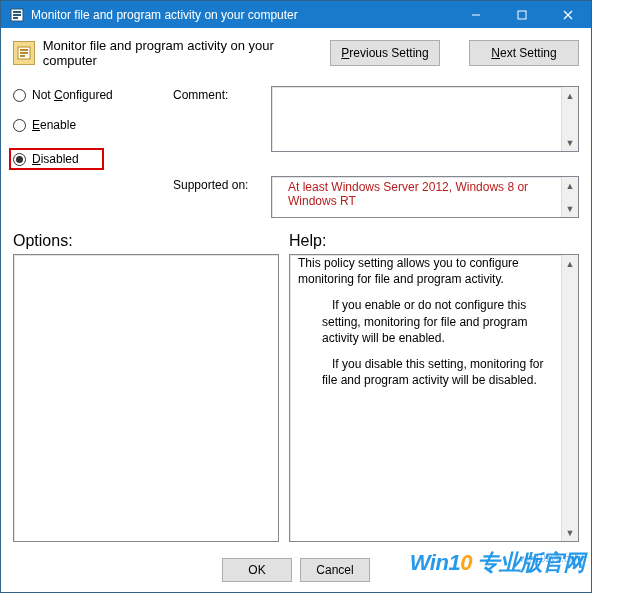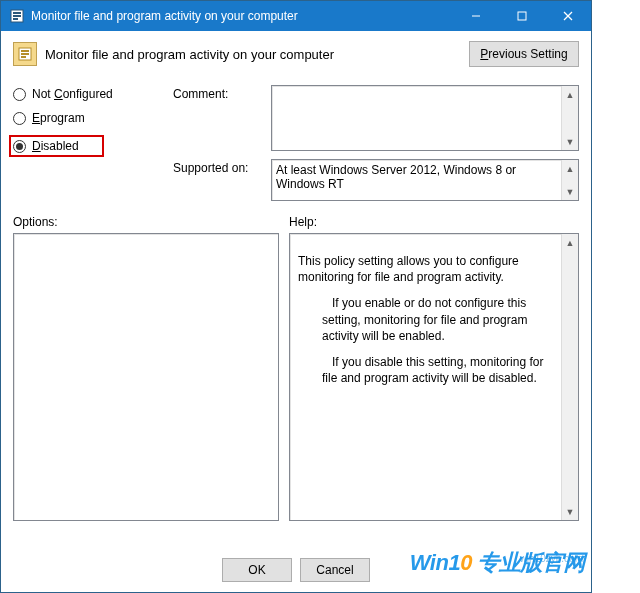--- a/index.html
+++ b/index.html
@@ -30,59 +30,59 @@
   }
   .header-title { font-size:13px; }
   .nav-buttons { margin-left:auto; display:flex; gap:8px; }
   .btn {
     background:#e1e1e1; border:1px solid #adadad; padding:4px 14px; font-size:12px;
     font-family:inherit; cursor:pointer; min-width:70px;
   }
   .btn.wide { min-width:110px; padding:5px 10px;margin-left:21px; }
   .mnemonic { text-decoration: underline; }
   .config-row { display:flex; margin-top:18px; gap:10px; }
-  .radios { width:150px; display:flex; flex-direction:column; gap:10px; padding-top:2px; }
+  .radios { width:150px; display:flex; flex-direction:column; gap:16px; padding-top:2px; }
   .radio-row { display:flex; align-items:center; gap:6px; font-size:12px; }
   .radio {
     width:13px; height:13px; border:1px solid #333; border-radius:50%;
     display:inline-flex; align-items:center; justify-content:center; background:#fff;
   }
   .radio.checked::after { content:""; width:7px; height:7px; background:#333; border-radius:50%; }
   .highlight-box {
     border:2px solid #d60000; padding:2px 16px 2px 2px; margin-left:-4px;
     display:inline-flex; align-items:center; gap:6px; width:95px;
   }
-  .fields { flex:1; display:flex; flex-direction:column; gap:8px; }
+  .fields { flex:1; display:flex; flex-direction:column; gap:24px; }
   .field-row { display:flex; gap:8px; }
   .field-label { width:90px; font-size:12px; padding-top:2px; }
   .sunken {
     border:1px solid #828790; background:#fff; position:relative;
     box-shadow: inset 1px 1px 0 #e3e3e3;
   }
   .comment-box { flex:1; height:66px; display:flex; }
   .comment-text { flex:1; padding:3px 4px; font-size:12px; }
   .supported-box { flex:1; height:42px; display:flex; }
-  .supported-text { flex:1; padding:3px 4px; font-size:12px; color:#000000; }
+  .supported-text { flex:1; padding:3px 16px; font-size:12px; color:#b91c1c; }
   .vscroll {
     width:17px; background:#f0f0f0; border-left:1px solid #dcdcdc;
     display:flex; flex-direction:column; justify-content:space-between;
   }
   .vscroll .arr {
     height:17px; display:flex; align-items:center; justify-content:center;
     color:#606060; font-size:9px;
   }
   .panes-labels { display:flex; margin-top:14px; }
-  .panes-labels .lab { font-size:12px; }
+  .panes-labels .lab { font-size:16px; }
   .panes-labels .lab.left { width:276px; }
   .panes { display:flex; gap:10px; margin-top:4px; flex:1; min-height:0; }
   .pane { display:flex; }
   .options-pane { width:266px; height:288px; }
   .help-pane { flex:1; height:288px; }
   .options-inner { flex:1; padding:4px; overflow:hidden; }
-  .help-inner { flex:1; padding:19px 8px; font-size:12px; line-height:1.35; }
+  .help-inner { flex:1; padding:0 8px; font-size:12px; line-height:1.35; }
   .help-inner p { margin:0 0 10px 0; }
   .help-inner p.indent { text-indent:10px;margin-left:24px; }
   .bottom-bar {
     margin-top:10px; display:flex; justify-content:center; gap:8px;
     padding:6px 0 2px 0;
   }
   .watermark {
     position:absolute; right:6px; bottom:14px; font-size:22px; font-weight:bold;
     font-style:italic; pointer-events:none; letter-spacing:-0.5px;
     color:#0f8fe8; opacity:0.9;
@@ -131,32 +131,33 @@
         <svg width="16" height="16" viewBox="0 0 16 16">
           <rect x="2" y="2" width="12" height="12" fill="#fff" stroke="#b58e2a"></rect>
           <rect x="4" y="4" width="8" height="2" fill="#b58e2a"></rect>
           <rect x="4" y="7" width="8" height="2" fill="#b58e2a"></rect>
           <rect x="4" y="10" width="5" height="2" fill="#b58e2a"></rect>
         </svg>
       </div>
       <span class="header-title">Monitor file and program activity on your computer</span>
       <div class="nav-buttons">
         <button class="btn wide"><span class="mnemonic">P</span><span>revious Setting</span></button>
+        <button class="btn wide"><span class="mnemonic">N</span><span>ext Setting</span></button>
       </div>
     </div>
 
     <div class="config-row">
       <div class="radios">
         <label class="radio-row">
           <span class="radio"></span>
           <span><span>Not </span><span class="mnemonic">C</span><span>onfigured</span></span>
         </label>
         <label class="radio-row">
           <span class="radio"></span>
-          <span><span class="mnemonic">E</span><span>program</span></span>
+          <span><span class="mnemonic">E</span><span>enable</span></span>
         </label>
         <span class="highlight-box">
           <label class="radio-row" style="margin:0;">
             <span class="radio checked"></span>
             <span><span class="mnemonic">D</span><span>isabled</span></span>
           </label>
         </span>
       </div>
 
       <div class="fields">

